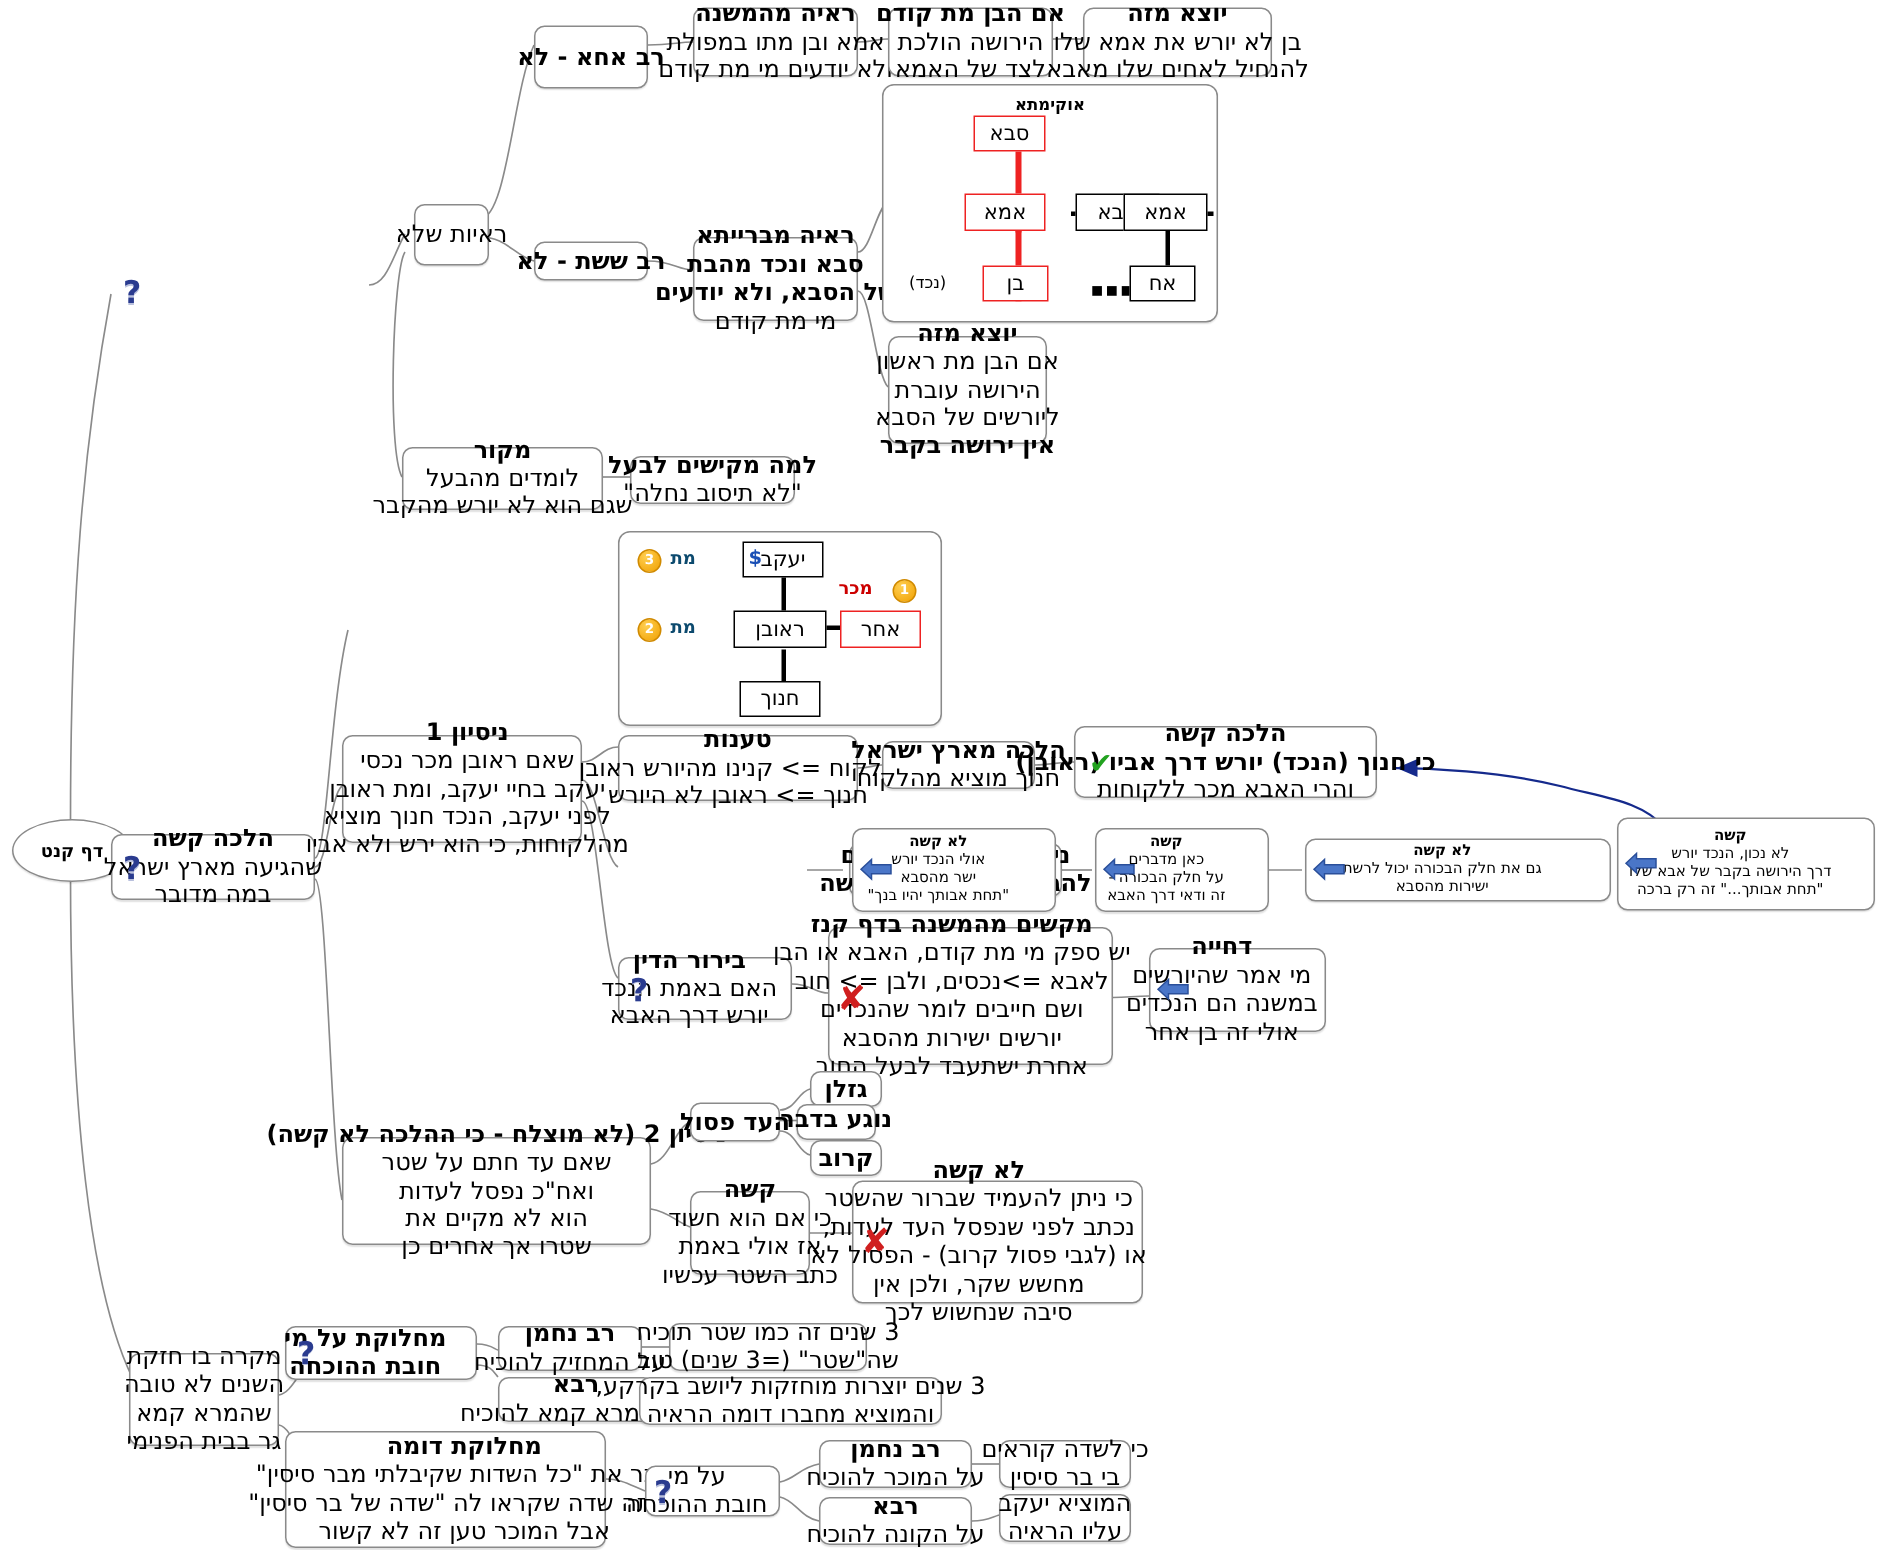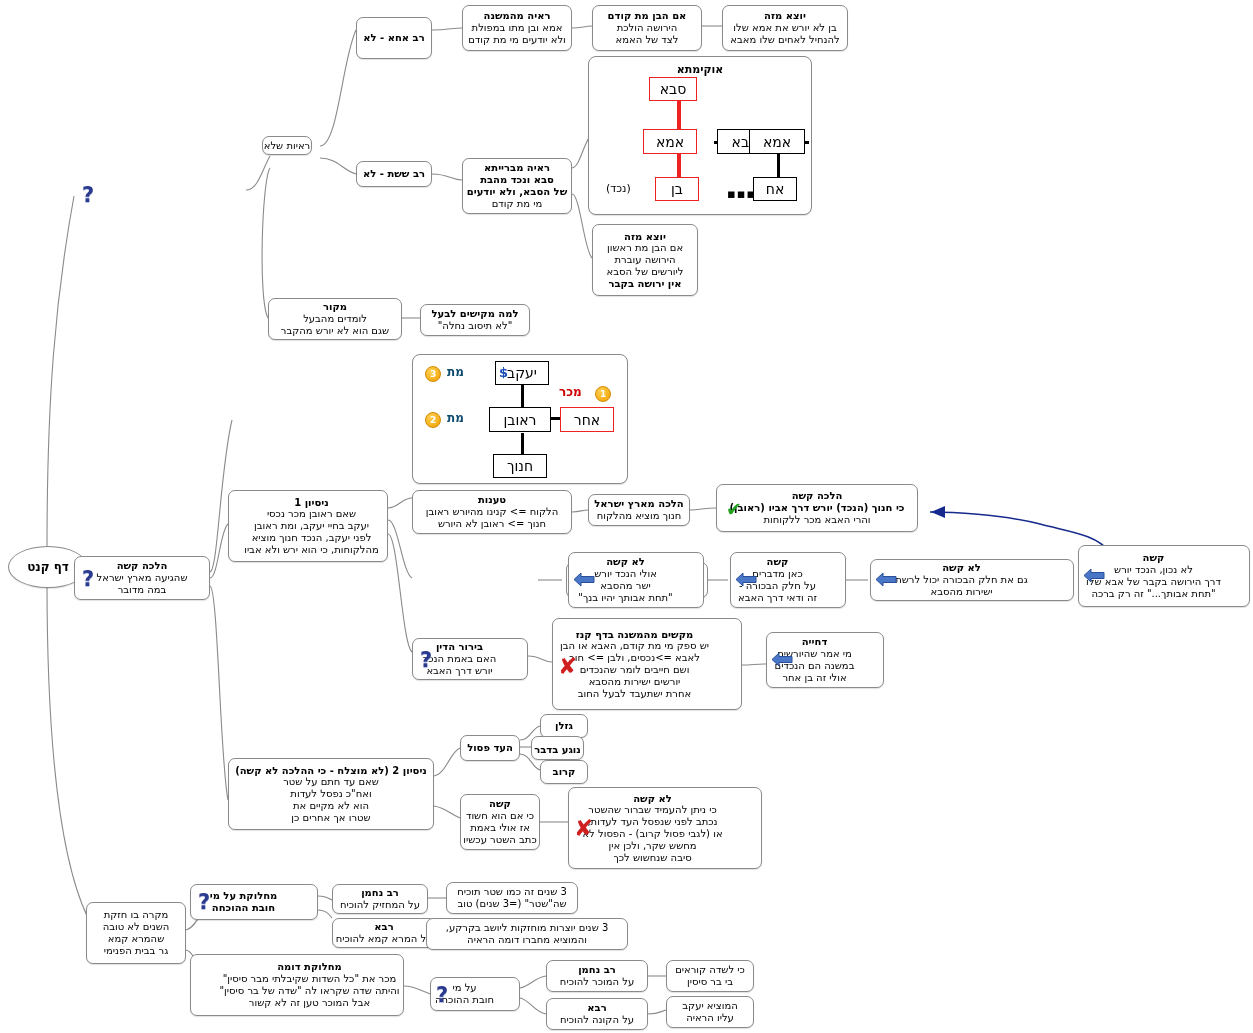--- a/index.html
+++ b/index.html
@@ -22,21 +22,21 @@
     line-height:1.18;
     padding:3px 5px;
     display:flex;
     flex-direction:column;
     justify-content:center;
     align-items:center;
     box-shadow:0 1px 1px rgba(0,0,0,.12);
   }
   .node .ln{display:block;white-space:nowrap;}
   .b{font-weight:bold;}
-  .node.s11{font-size:10px;}
+  .node.s11{font-size:16px;}
   .node.s10{font-size:10px;}
 
   .ellipse{
     position:absolute;border:1px solid #8a8a8a;border-radius:50%;
     background:#fff;display:flex;align-items:center;justify-content:center;
     font-weight:bold;font-size:12px;box-shadow:0 1px 1px rgba(0,0,0,.12);
   }
 
   
   .qmark{
@@ -165,21 +165,21 @@
       <polygon points="931,512 945,506 945,518" fill="#152a8c"></polygon>
     </g>
   </svg>
 
   <div class="ellipse" style="left:8px;top:546px;width:78px;height:40px;">
     <span>דף קנט</span>
   </div>
 
   <div class="qmark" style="left:82px;top:183px;">?</div>
 
-  <div class="node s11" style="left:262px;top:136px;width:50px;height:19px;">
+  <div class="node s11" style="left:276px;top:136px;width:50px;height:41px;">
     <span class="ln">ראיות שלא</span>
   </div>
 
   <div class="node s11" style="left:356px;top:17px;width:76px;height:42px;">
     <span class="ln b">רב אחא - לא</span>
   </div>
 
   <div class="node s11" style="left:356px;top:161px;width:76px;height:26px;">
     <span class="ln b">רב ששת - לא</span>
   </div>
@@ -475,21 +475,21 @@
 
   <div class="node s11" style="left:446px;top:882px;width:132px;height:32px;">
     <span class="ln">3 שנים זה כמו שטר תוכיח</span>
     <span class="ln">שה"שטר" (=3 שנים) טוב</span>
   </div>
   <div class="node s11" style="left:426px;top:918px;width:202px;height:32px;">
     <span class="ln">3 שנים יוצרות מוחזקות ליושב בקרקע,</span>
     <span class="ln">והמוציא מחברו דומה הראיה</span>
   </div>
 
-  <div class="node s11" style="left:190px;top:954px;width:214px;height:62px;padding-left:30px;">
+  <div class="node s11" style="left:190px;top:954px;width:214px;height:78px;padding-left:30px;">
     <span class="ln b">מחלוקת דומה</span>
     <span class="ln">מכר את "כל השדות שקיבלתי מבר סיסין"</span>
     <span class="ln">והיתה שדה שקראו לה  "שדה של בר סיסין"</span>
     <span class="ln">אבל המוכר טען זה לא קשור</span>
   </div>
 
   <div class="node s11" style="left:430px;top:977px;width:90px;height:34px;padding-right:26px;">
     <span class="ln">על מי</span>
     <span class="ln">חובת ההוכחה</span>
   </div>

